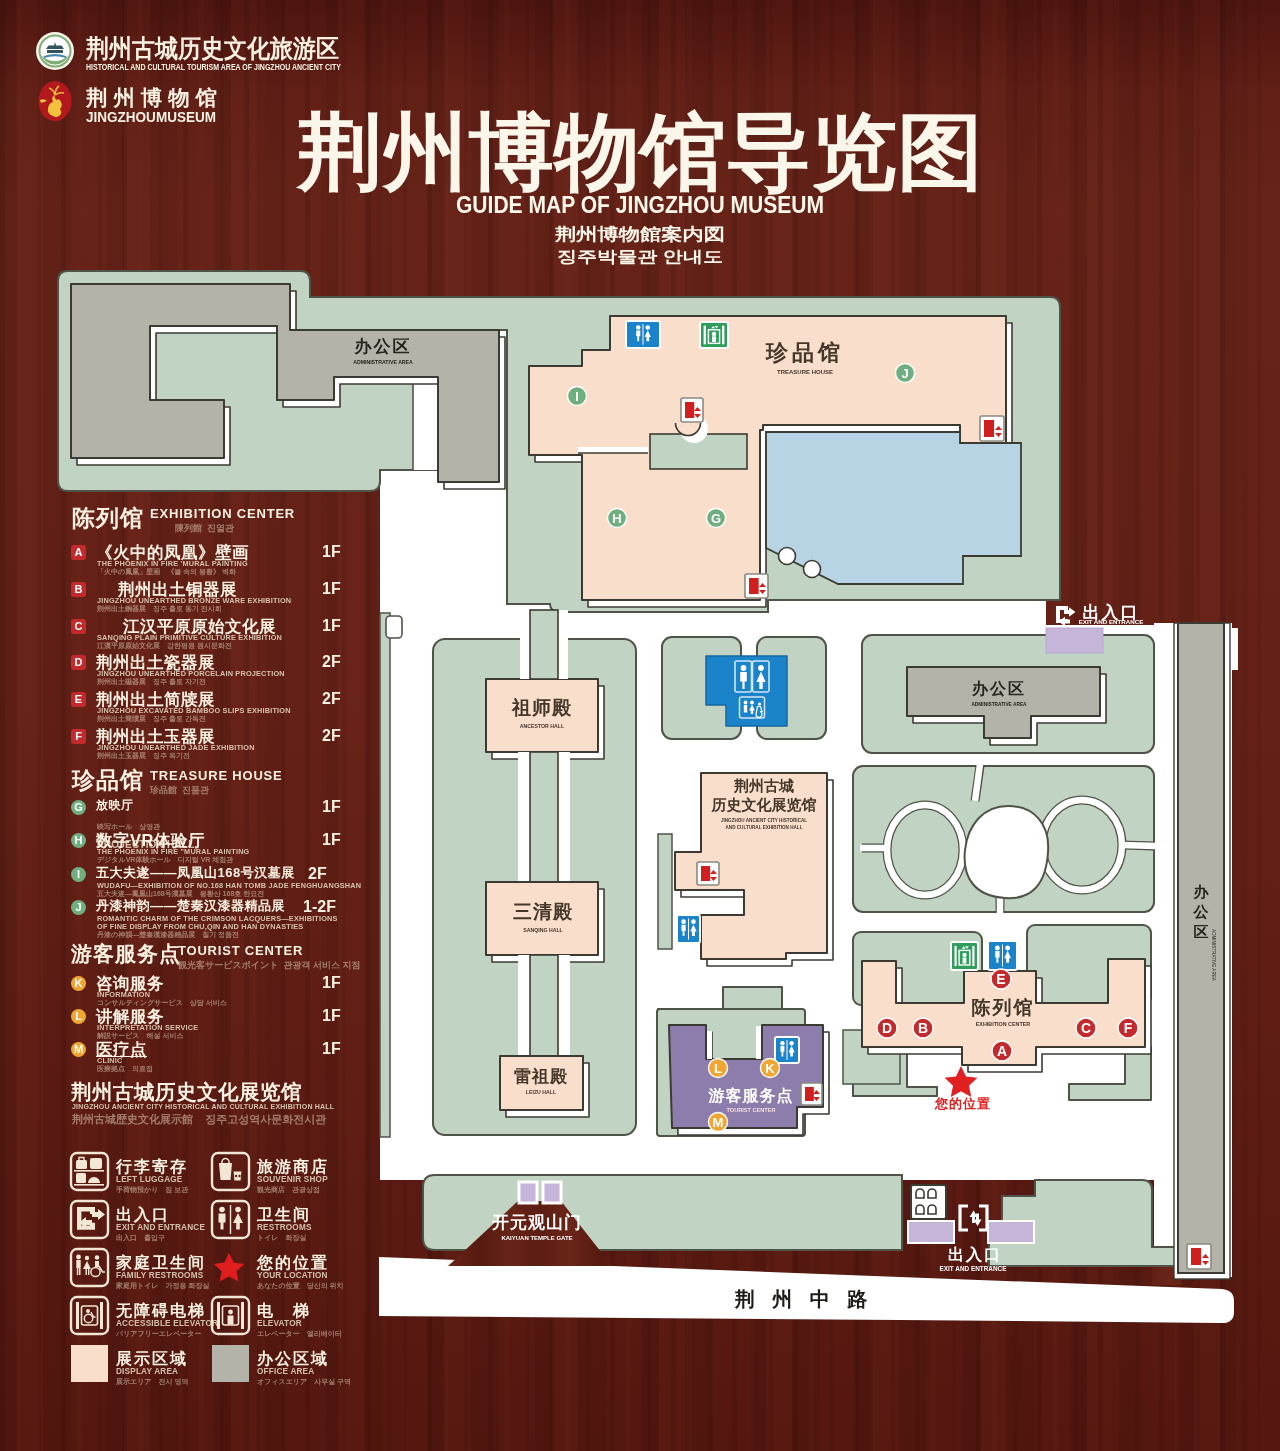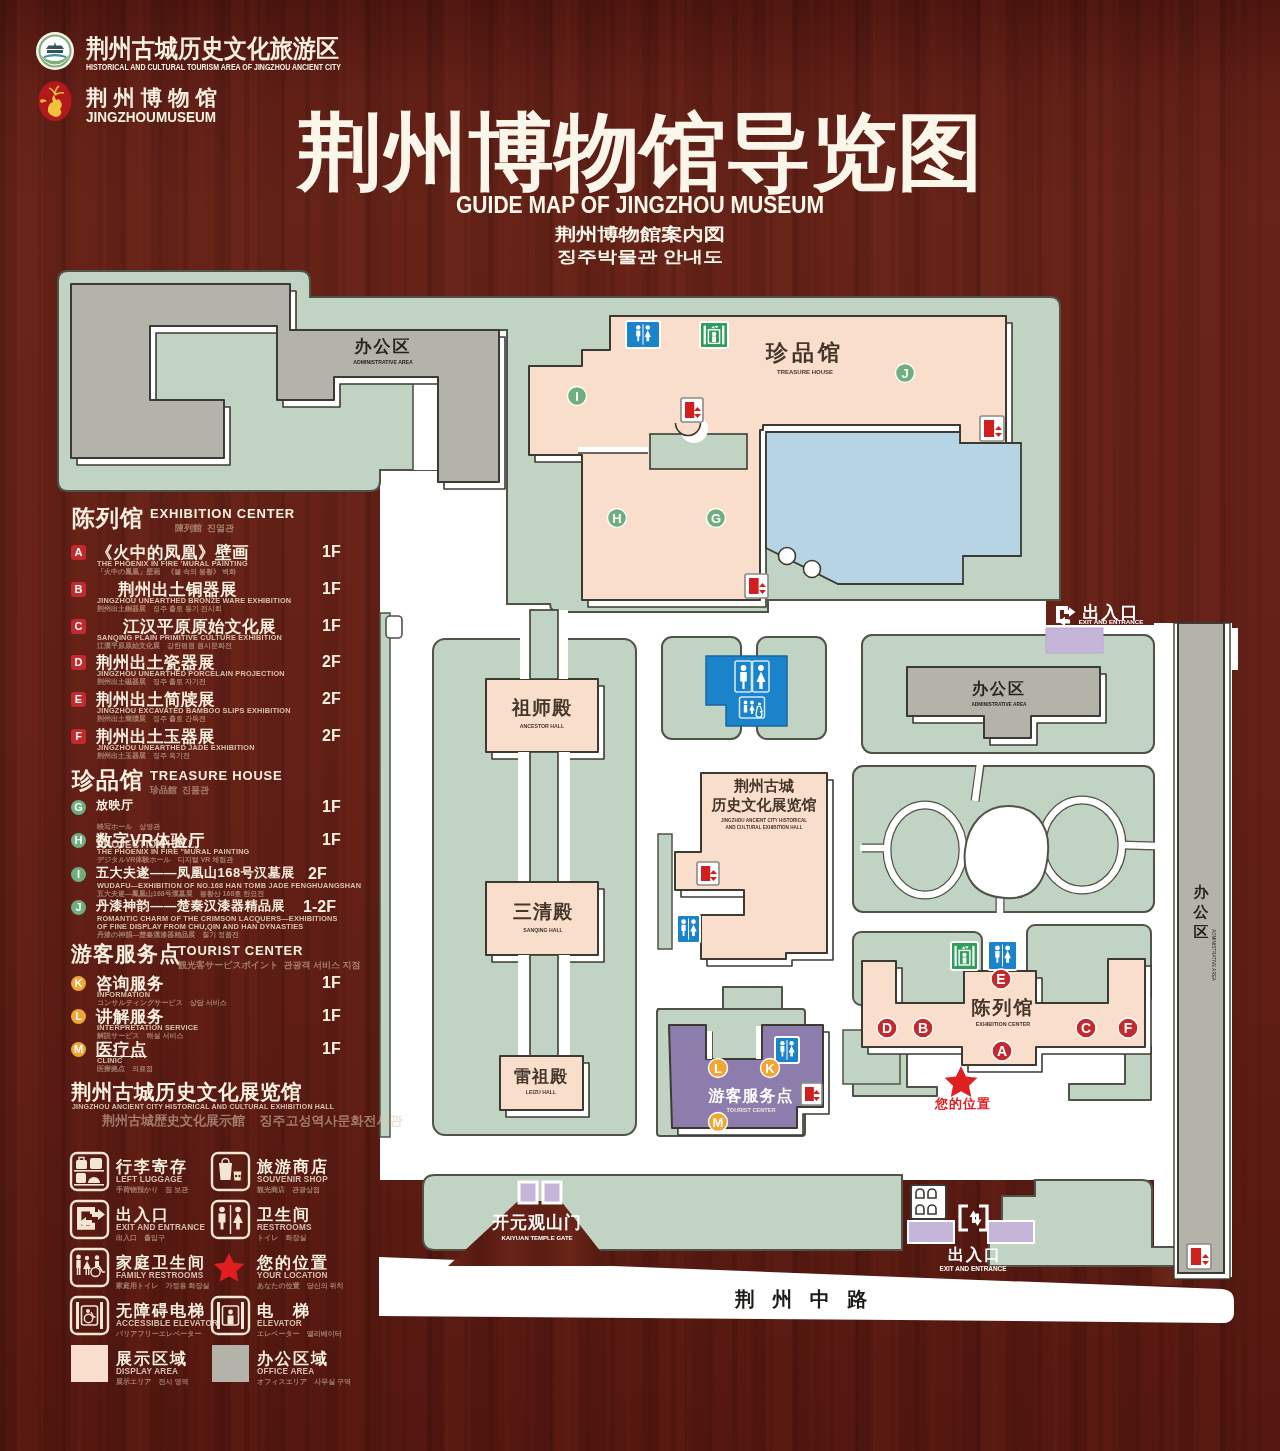--- a/index.html
+++ b/index.html
@@ -563,21 +563,21 @@
 <div class="abs fl" style="left:322px;top:1007px;font-size:16px;">1F</div>
 
 <div class="badge cir" style="left:71px;top:1042px;background:#f0a633;">M</div>
 <div class="abs zh" style="left:96px;top:1039px;font-size:16.5px;letter-spacing:.5px;white-space:nowrap;text-decoration:underline;">医疗点</div>
 <div class="abs en" style="left:97px;top:1056px;font-size:7.3px;letter-spacing:.2px;white-space:nowrap;">CLINIC</div>
 <div class="abs jk" style="left:97px;top:1064px;font-size:7px;white-space:nowrap;">医療拠点　의료점</div>
 <div class="abs fl" style="left:322px;top:1040px;font-size:16px;">1F</div>
 
 <div class="abs zh" style="left:71px;top:1078px;font-size:20.5px;letter-spacing:.5px;">荆州古城历史文化展览馆</div>
 <div class="abs en" style="left:72px;top:1103px;font-size:7px;letter-spacing:.2px;white-space:nowrap;">JINGZHOU ANCIENT CITY HISTORICAL AND CULTURAL EXHIBITION HALL</div>
-<div class="abs jk" style="left:72px;top:1112px;font-size:13px;white-space:nowrap;margin-left:30px;">荆州古城歴史文化展示館&nbsp;&nbsp;&nbsp;&nbsp;징주고성역사문화전시관</div>
+<div class="abs jk" style="left:72px;top:1112px;font-size:11px;white-space:nowrap;">荆州古城歴史文化展示館&nbsp;&nbsp;&nbsp;&nbsp;징주고성역사문화전시관</div>
 </div>
 <div id="leg">
 <div class="abs zh" style="left:116px;top:1157px;font-size:16px;letter-spacing:2px;white-space:nowrap;">行李寄存</div>
 <div class="abs en" style="left:116px;top:1175px;font-size:8.2px;letter-spacing:.2px;white-space:nowrap;">LEFT LUGGAGE</div>
 <div class="abs jk" style="left:116px;top:1185px;font-size:7px;white-space:nowrap;">手荷物預かり　짐 보관</div>
 <div class="abs zh" style="left:257px;top:1157px;font-size:16px;letter-spacing:2px;white-space:nowrap;">旅游商店</div>
 <div class="abs en" style="left:257px;top:1175px;font-size:8.2px;letter-spacing:.2px;white-space:nowrap;">SOUVENIR SHOP</div>
 <div class="abs jk" style="left:257px;top:1185px;font-size:7px;white-space:nowrap;">観光商店　관광상점</div>
 <div class="abs zh" style="left:116px;top:1205px;font-size:16px;letter-spacing:2px;white-space:nowrap;">出入口</div>
 <div class="abs en" style="left:116px;top:1223px;font-size:8.2px;letter-spacing:.2px;white-space:nowrap;">EXIT AND ENTRANCE</div>

